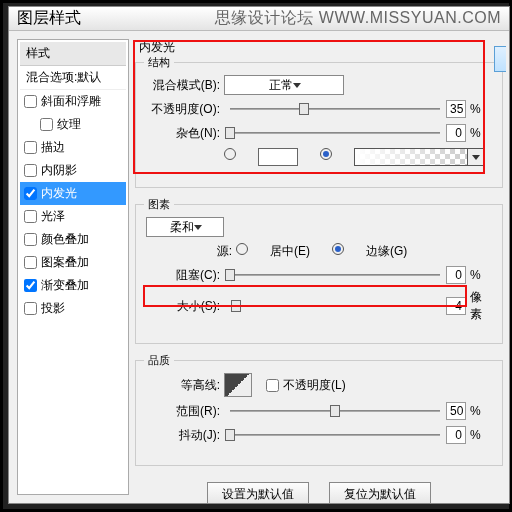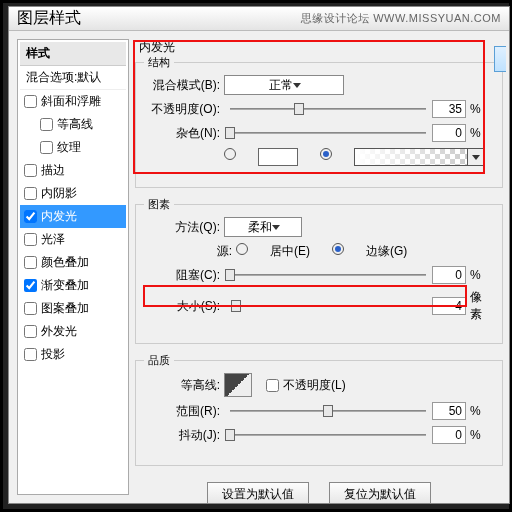--- a/index.html
+++ b/index.html
@@ -1,42 +1,42 @@
 <!DOCTYPE html>
 <html><head>
 <meta charset="utf-8">
 <style>
 * { box-sizing: border-box; margin: 0; padding: 0; font-family: "Microsoft YaHei", SimSun, Arial, sans-serif; font-size: 12px; }
 body { background: #000; width: 512px; height: 512px; position: relative; }
 .outer-frame { position: absolute; left: 3px; top: 3px; width: 506px; height: 506px; background: #222; }
 .dialog { position: absolute; left: 8px; top: 6px; width: 502px; height: 498px; background: #f0f0f0; border: 1px solid #888; }
 .titlebar { background: linear-gradient(#fff,#e4e4e4); height: 24px; border-bottom: 1px solid #bbb; display: flex; align-items: center; padding: 0 8px; justify-content: space-between; }
 .titlebar-text { font-size: 16px; }
-.watermark { font-size: 11px; color: #666; letter-spacing: 0.5px; }
+.watermark { font-size: 16px; color: #666; letter-spacing: 0.5px; }
 .content { display: flex; height: calc(100% - 24px); }
 .sidebar { width: 112px; border: 1px solid #aaa; margin: 8px 4px 8px 8px; background: #fff; padding: 2px; overflow: hidden; }
-.sidebar-header { background: #e8e8e8; padding: 3px 6px; border-bottom: 1px solid #ccc; font-weight: bold; }
+.sidebar-header { background: #e8e8e8; padding: 3px 6px; border-bottom: 1px solid #ccc; }
 .sidebar-sub { padding: 3px 6px; border-bottom: 1px solid #eee; }
 .side-item { display: flex; align-items: center; padding: 3px 4px; gap: 4px; cursor: default; }
 .side-item.selected { background: #3399ff; color: #fff; }
 .side-item input[type=checkbox] { width: 13px; height: 13px; }
 .side-item.indent { padding-left: 20px; }
 .main { flex: 1; padding: 6px 6px 6px 2px; overflow: hidden; }
 .main-title { padding: 2px 4px 6px 4px; }
 .group { border: 1px solid #ccc; margin-bottom: 16px; padding: 8px 10px 16px 10px; position: relative; }
 .group-label { position: absolute; top: -8px; left: 8px; background: #f0f0f0; padding: 0 4px; font-size: 11px; }
 .row { display: flex; align-items: center; margin: 4px 0; min-height: 20px; }
 .row-label { width: 78px; text-align: right; padding-right: 4px; white-space: nowrap; }
 .row-label.wide { width: 90px; }
 .dropdown { border: 1px solid #888; background: #fff; height: 20px; display: flex; align-items: center; justify-content: center; padding: 0 4px 0 6px; }
 .caret { width: 0; height: 0; border-left: 4px solid transparent; border-right: 4px solid transparent; border-top: 5px solid #333; }
 .slider { flex: 1; height: 18px; position: relative; margin: 0 6px; }
 .slider-track { position: absolute; top: 8px; left: 0; right: 0; height: 2px; background: #aaa; border-top: 1px solid #888; }
 .slider-thumb { position: absolute; top: 3px; width: 10px; height: 12px; background: #e8e8e8; border: 1px solid #666; transform: translateX(-50%); }
-.numbox { width: 34px; height: 18px; border: 1px solid #999; background: #fff; text-align: right; padding: 1px 3px; }
+.numbox { width: 20px; height: 18px; border: 1px solid #999; background: #fff; text-align: right; padding: 1px 3px; }
 .unit { width: 26px; padding-left: 4px; }
 .colorwell { width: 40px; height: 18px; border: 1px solid #666; background: #fff; }
 .radio-row { display: flex; gap: 22px; }
 .radio { width: 12px; height: 12px; border: 1px solid #555; border-radius: 50%; display: inline-flex; align-items: center; justify-content: center; }
 .radio.checked::after { content: ""; width: 6px; height: 6px; background: #2a60c8; border-radius: 50%; }
 .gradient-well { flex: 1; height: 18px; border: 1px solid #555; background: repeating-conic-gradient(#ccc 0 25%, #fff 0 50%) 0 0/10px 10px; position: relative; overflow: hidden; }
 .gradient-well::before { content: ""; position: absolute; inset: 0; background: linear-gradient(to right, rgba(255,255,255,1), rgba(255,255,255,0)); }
 .gradbtn { width: 16px; height: 18px; border: 1px solid #555; border-left: none; display: flex; align-items: center; justify-content: center; background: #eee; }
 .hl-red { position: absolute; border: 2px solid #e11; pointer-events: none; }
 .hl1 { left: 133px; top: 40px; width: 352px; height: 134px; }
@@ -61,24 +61,20 @@
   <div class="content">
     <div class="sidebar">
       <div class="sidebar-header">样式</div>
       <div class="sidebar-sub">混合选项:默认</div>
       <div class="side-item">
           <input type="checkbox" class="check" style="">
           <span>斜面和浮雕</span>
         </div>
       <div class="side-item indent">
           <input type="checkbox" class="check" style="">
-          <span>等高线</span>
-        </div>
-      <div class="side-item indent">
-          <input type="checkbox" class="check" style="">
           <span>纹理</span>
         </div>
       <div class="side-item">
           <input type="checkbox" class="check" style="">
           <span>描边</span>
         </div>
       <div class="side-item">
           <input type="checkbox" class="check" style="">
           <span>内阴影</span>
         </div>
@@ -88,30 +84,26 @@
         </div>
       <div class="side-item">
           <input type="checkbox" class="check" style="">
           <span>光泽</span>
         </div>
       <div class="side-item">
           <input type="checkbox" class="check" style="">
           <span>颜色叠加</span>
         </div>
       <div class="side-item">
+          <input type="checkbox" class="check" style="">
+          <span>图案叠加</span>
+        </div>
+      <div class="side-item">
           <input type="checkbox" class="check" checked="" style="">
           <span>渐变叠加</span>
-        </div>
-      <div class="side-item">
-          <input type="checkbox" class="check" style="">
-          <span>图案叠加</span>
-        </div>
-      <div class="side-item">
-          <input type="checkbox" class="check" style="">
-          <span>外发光</span>
         </div>
       <div class="side-item">
           <input type="checkbox" class="check" style="">
           <span>投影</span>
         </div>
     </div>
 
     <div class="main">
       <div class="main-title">内发光</div>
 
@@ -154,21 +146,20 @@
                   <span class="caret"></span>
                 </div>
             </div>
           </div>
         </div>
       </div>
 
       <div class="group">
         <div class="group-label">图素</div>
         <div class="row">
-          <div class="row-label">方法(Q):</div>
           <div class="dropdown" style="width:78px">
             <span>柔和</span>
             <span class="caret"></span>
           </div>
         </div>
         <div class="row">
           <div class="row-label wide">源:</div>
           <div class="radio-row">
             <span class="radio"></span>
             <span>居中(E)</span>

